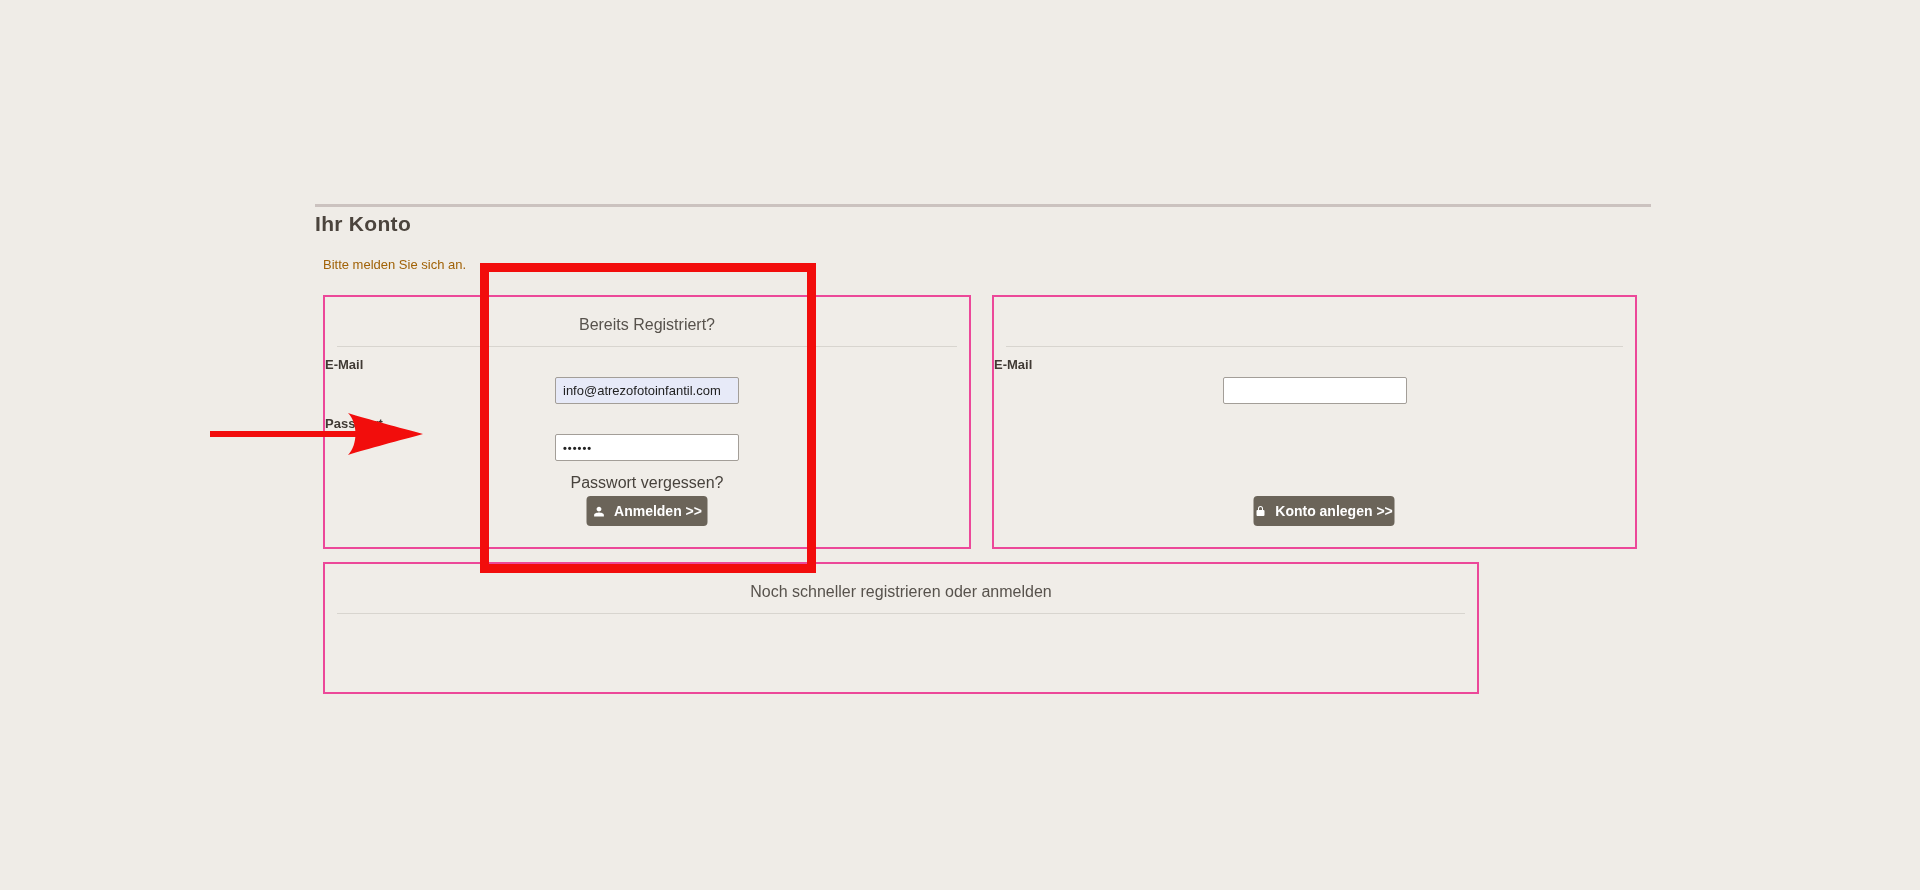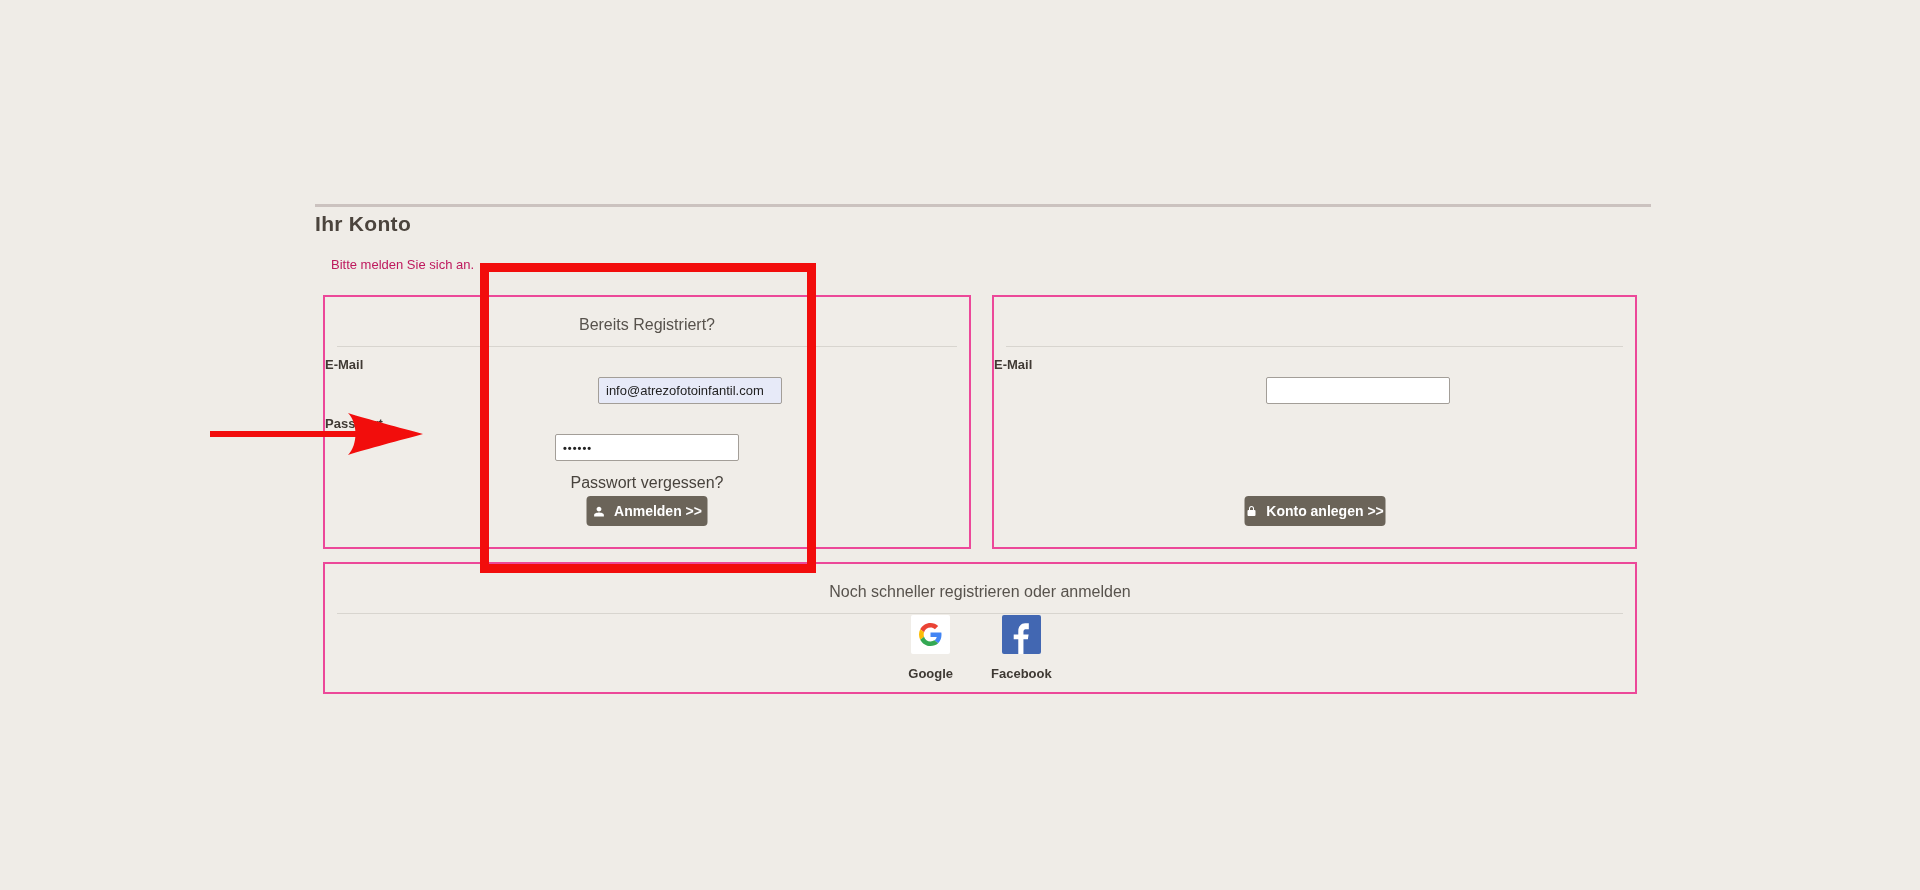--- a/index.html
+++ b/index.html
@@ -14,29 +14,29 @@
   .top-rule {
     position:absolute; left:315px; top:204px; width:1336px; height:3px;
     background:#cbc2bf;
   }
   .page-title {
     position:absolute; left:315px; top:212px;
     font-size:21px; font-weight:bold; color:#4b443d; letter-spacing:.3px;
   }
   .page-subtitle {
     position:absolute; left:323px; top:257px;
-    font-size:13px; color:#be185d;margin-left:8px;
+    font-size:13px; color:#a16207;
   }
 
   .panel {
     position:absolute; border:2px solid #ec4899; background:#f0ede8;
   }
   .panel-login    { left:323px; top:295px; width:648px;  height:254px; }
   .panel-register { left:992px; top:295px; width:645px;  height:254px; }
-  .panel-social   { left:323px; top:562px; width:1314px; height:132px; }
+  .panel-social   { left:323px; top:562px; width:1156px; height:132px; }
 
   .panel-title {
     position:absolute; top:19px; left:0; width:100%;
     text-align:center; font-size:16px; color:#57524c;
   }
   .panel-divider {
     position:absolute; top:49px; left:12px; right:12px;
     border-top:1px solid #d8d5cf;
   }
 
@@ -48,41 +48,41 @@
   .lbl-2 { top:119px; }
 
   .text-input {
     position:absolute; left:50%; transform:translateX(-50%);
     width:184px; height:27px;
     border:1px solid #a39e98; border-radius:2px;
     background:#fff; padding:0 7px;
     font-family:"Liberation Sans", sans-serif;
     font-size:13px; color:#222; outline:none;
   }
-  .inp-email { top:80px;margin-left:43px; }
+  .inp-email { top:80px; }
   .inp-pass  { top:137px; letter-spacing:1px; font-size:11px; font-weight:bold; }
   .autofill  { background:#e7eaf8; }
 
   .forgot {
     position:absolute; top:177px; left:0; width:100%;
     text-align:center; font-size:16px; color:#48433d;
     cursor:pointer;
   }
 
   .btn {
     position:absolute; top:199px; left:50%; transform:translateX(-50%);
     height:30px; border:none; border-radius:4px;
     background:#6b6459; color:#fff;
     font-family:Liberation Sans, sans-serif;
     font-size:14px; font-weight:bold;
     display:flex; align-items:center; justify-content:center; gap:9px;
     cursor:pointer; white-space:nowrap;
   }
   .btn-login    { width:121px; }
-  .btn-register { width:141px; }
+  .btn-register { width:141px;margin-left:9px; }
   .btn svg { display:block; }
 
   .social-row {
     position:absolute; top:51px; left:0; width:100%;
     display:flex; justify-content:center; align-items:flex-start; gap:38px;
   }
   .social-item { display:flex; flex-direction:column; align-items:center; cursor:pointer; }
   .social-tile {
     width:39px; height:39px; border-radius:2px;
     display:flex; align-items:center; justify-content:center;
@@ -147,44 +147,20 @@
           </svg>
       </span>
       <span>Konto anlegen &gt;&gt;</span>
     </button>
   </section>
 
   <section class="panel panel-social">
     <div class="panel-title">Noch schneller registrieren oder anmelden</div>
     <div class="panel-divider"></div>
 
-    <div class="social-row">
-
-      <div class="social-item">
-        <div class="social-tile tile-google">
-          <svg width="23" height="23" viewBox="0 0 48 48">
-            <path fill="#EA4335" d="M24 9.5c3.54 0 6.71 1.22 9.21 3.6l6.85-6.85C35.9 2.38 30.47 0 24 0 14.62 0 6.51 5.38 2.56 13.22l7.98 6.19C12.43 13.72 17.74 9.5 24 9.5z"></path>
-            <path fill="#4285F4" d="M46.98 24.55c0-1.57-.15-3.09-.38-4.55H24v9.02h12.94c-.58 2.96-2.26 5.48-4.78 7.18l7.73 6c4.51-4.18 7.09-10.36 7.09-17.65z"></path>
-            <path fill="#FBBC05" d="M10.53 28.59c-.48-1.45-.76-2.99-.76-4.59s.27-3.14.76-4.59l-7.98-6.19C.92 16.46 0 20.12 0 24c0 3.88.92 7.54 2.56 10.78l7.97-6.19z"></path>
-            <path fill="#34A853" d="M24 48c6.48 0 11.93-2.13 15.89-5.81l-7.73-6c-2.15 1.45-4.92 2.3-8.16 2.3-6.26 0-11.57-4.22-13.47-9.91l-7.98 6.19C6.51 42.62 14.62 48 24 48z"></path>
-          </svg>
-        </div>
-        <div class="social-label">Google</div>
-      </div>
-
-      <div class="social-item">
-        <div class="social-tile tile-facebook">
-          <svg width="39" height="39" viewBox="0 0 40 40">
-            <path fill="#ffffff" d="M27.5 14.5h-3.6c-1 0-1.9 1.1-1.9 2.4v3h5.3l-.8 4.9h-4.5V40h-5.3V24.8H12v-4.9h4.7v-3.6c0-4.3 2.9-7.8 7-7.8h3.8v6z"></path>
-          </svg>
-        </div>
-        <div class="social-label">Facebook</div>
-      </div>
-
-    </div>
   </section>
 
   <div class="red-rect"></div>
 
   <svg class="red-arrow" width="225" height="52" viewBox="0 0 225 52">
     <rect x="5" y="23" width="182" height="6" fill="#f20d0c"></rect>
     <path d="M218 26 C196 20 162 11 143 5 C153 15 153 37 143 47 C162 41 196 32 218 26 Z" fill="#f20d0c"></path>
   </svg>
 
 </div>

